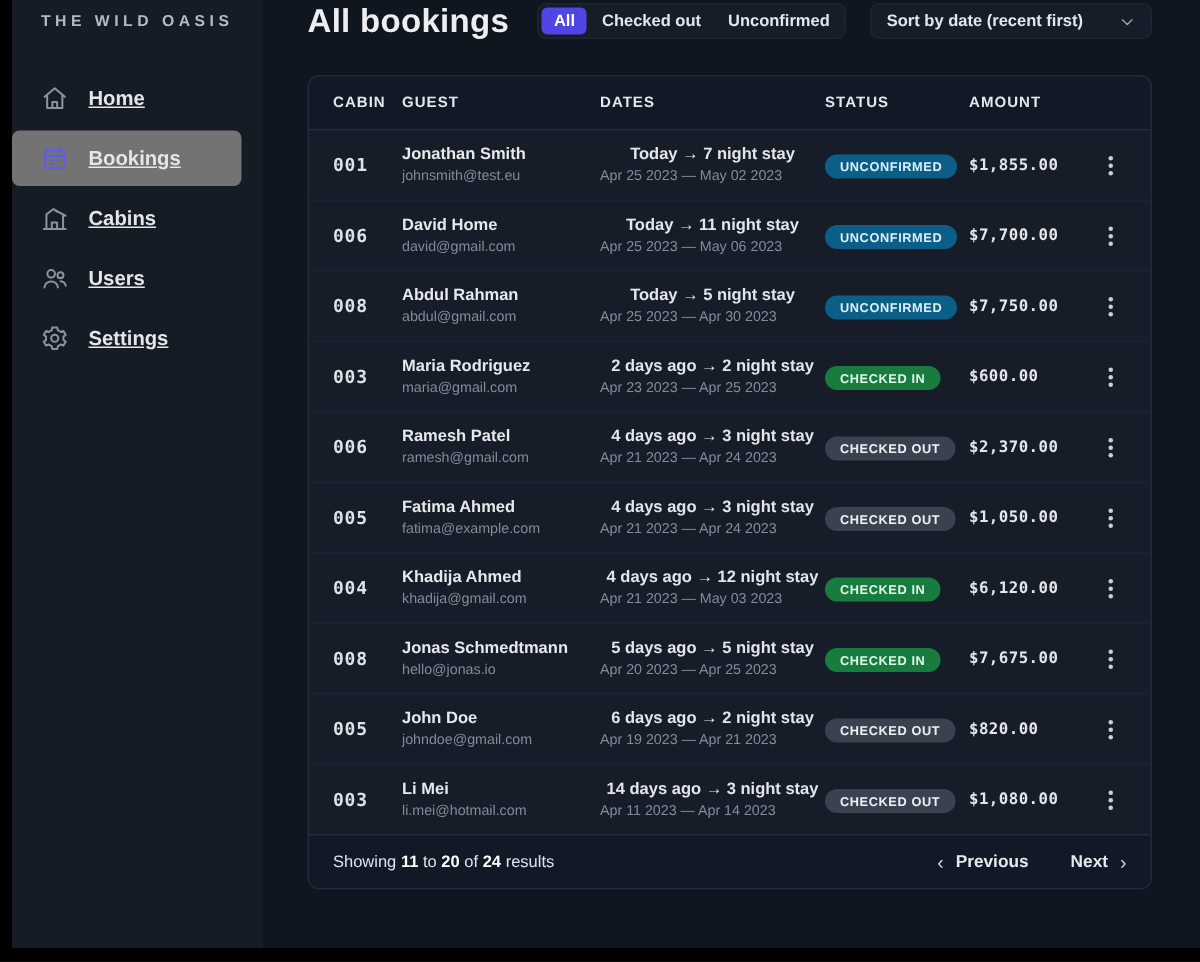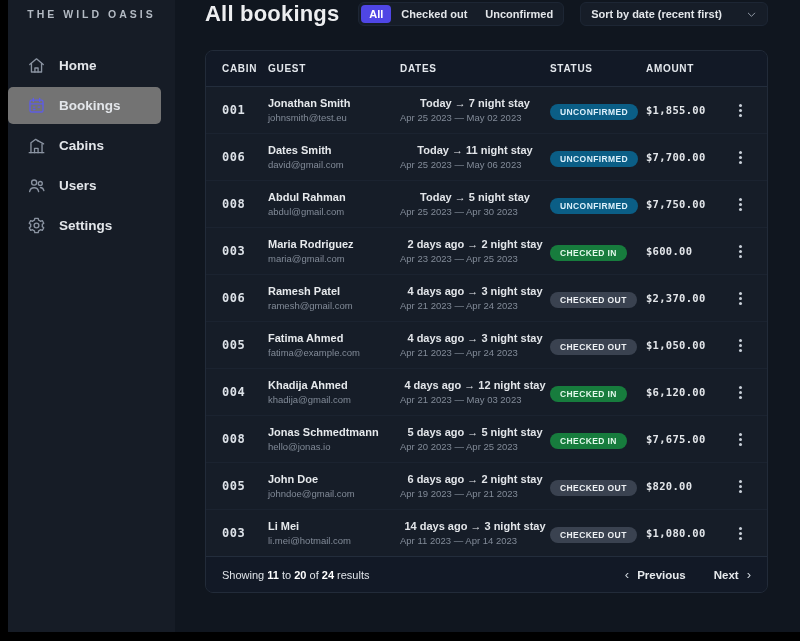--- a/index.html
+++ b/index.html
@@ -21,20 +21,21 @@
   }
   .logo {
     text-align: center; color: #b3bac3; font-size: 10.5px; font-weight: 600;
     letter-spacing: 3px; margin: 3px 0 27px;
   }
   .nav { display: flex; flex-direction: column; gap: 3px; padding-right: 14px; }
   .nav-item {
     display: flex; align-items: center; gap: 13px; padding: 9px 0 9px 19px;
     border-radius: 5px; color: #e3e6ea; font-weight: 700; font-size: 13.5px;
     cursor: pointer;
+    text-decoration: underline;
   }
   .nav-item .nav-icon { color: #8a93a1; display: flex; align-items: center; }
   .nav-item.active { background: #737373; }
   .nav-item.active .nav-icon { color: #5e5de4; }
   .nav-icon svg { width: 19px; height: 19px; stroke: currentColor; fill: none;
     stroke-width: 1.7; stroke-linecap: round; stroke-linejoin: round; }
 
   
   .main { flex: 1; padding: 0 32px 0 30px; overflow: hidden; }
   .page-header { display: flex; align-items: center; height: 28px; margin-bottom: 22px; }
@@ -221,21 +222,21 @@
       <span class="badge blue">Unconfirmed</span>
     </div>
     <div class="amount">$1,855.00</div>
     <div class="menu">
       <span class="kebab"></span>
     </div>
   </div>
           <div class="trow">
     <div class="cabin">006</div>
     <div class="guest">
-      <div class="gname">Dates Smith</div>
+      <div class="gname">David Home</div>
       <div class="gemail">david@gmail.com</div>
     </div>
     <div class="dates">
       <div class="stay">Today → 11 night stay</div>
       <div class="range">Apr 25 2023 — May 06 2023</div>
     </div>
     <div class="status">
       <span class="badge blue">Unconfirmed</span>
     </div>
     <div class="amount">$7,700.00</div>

